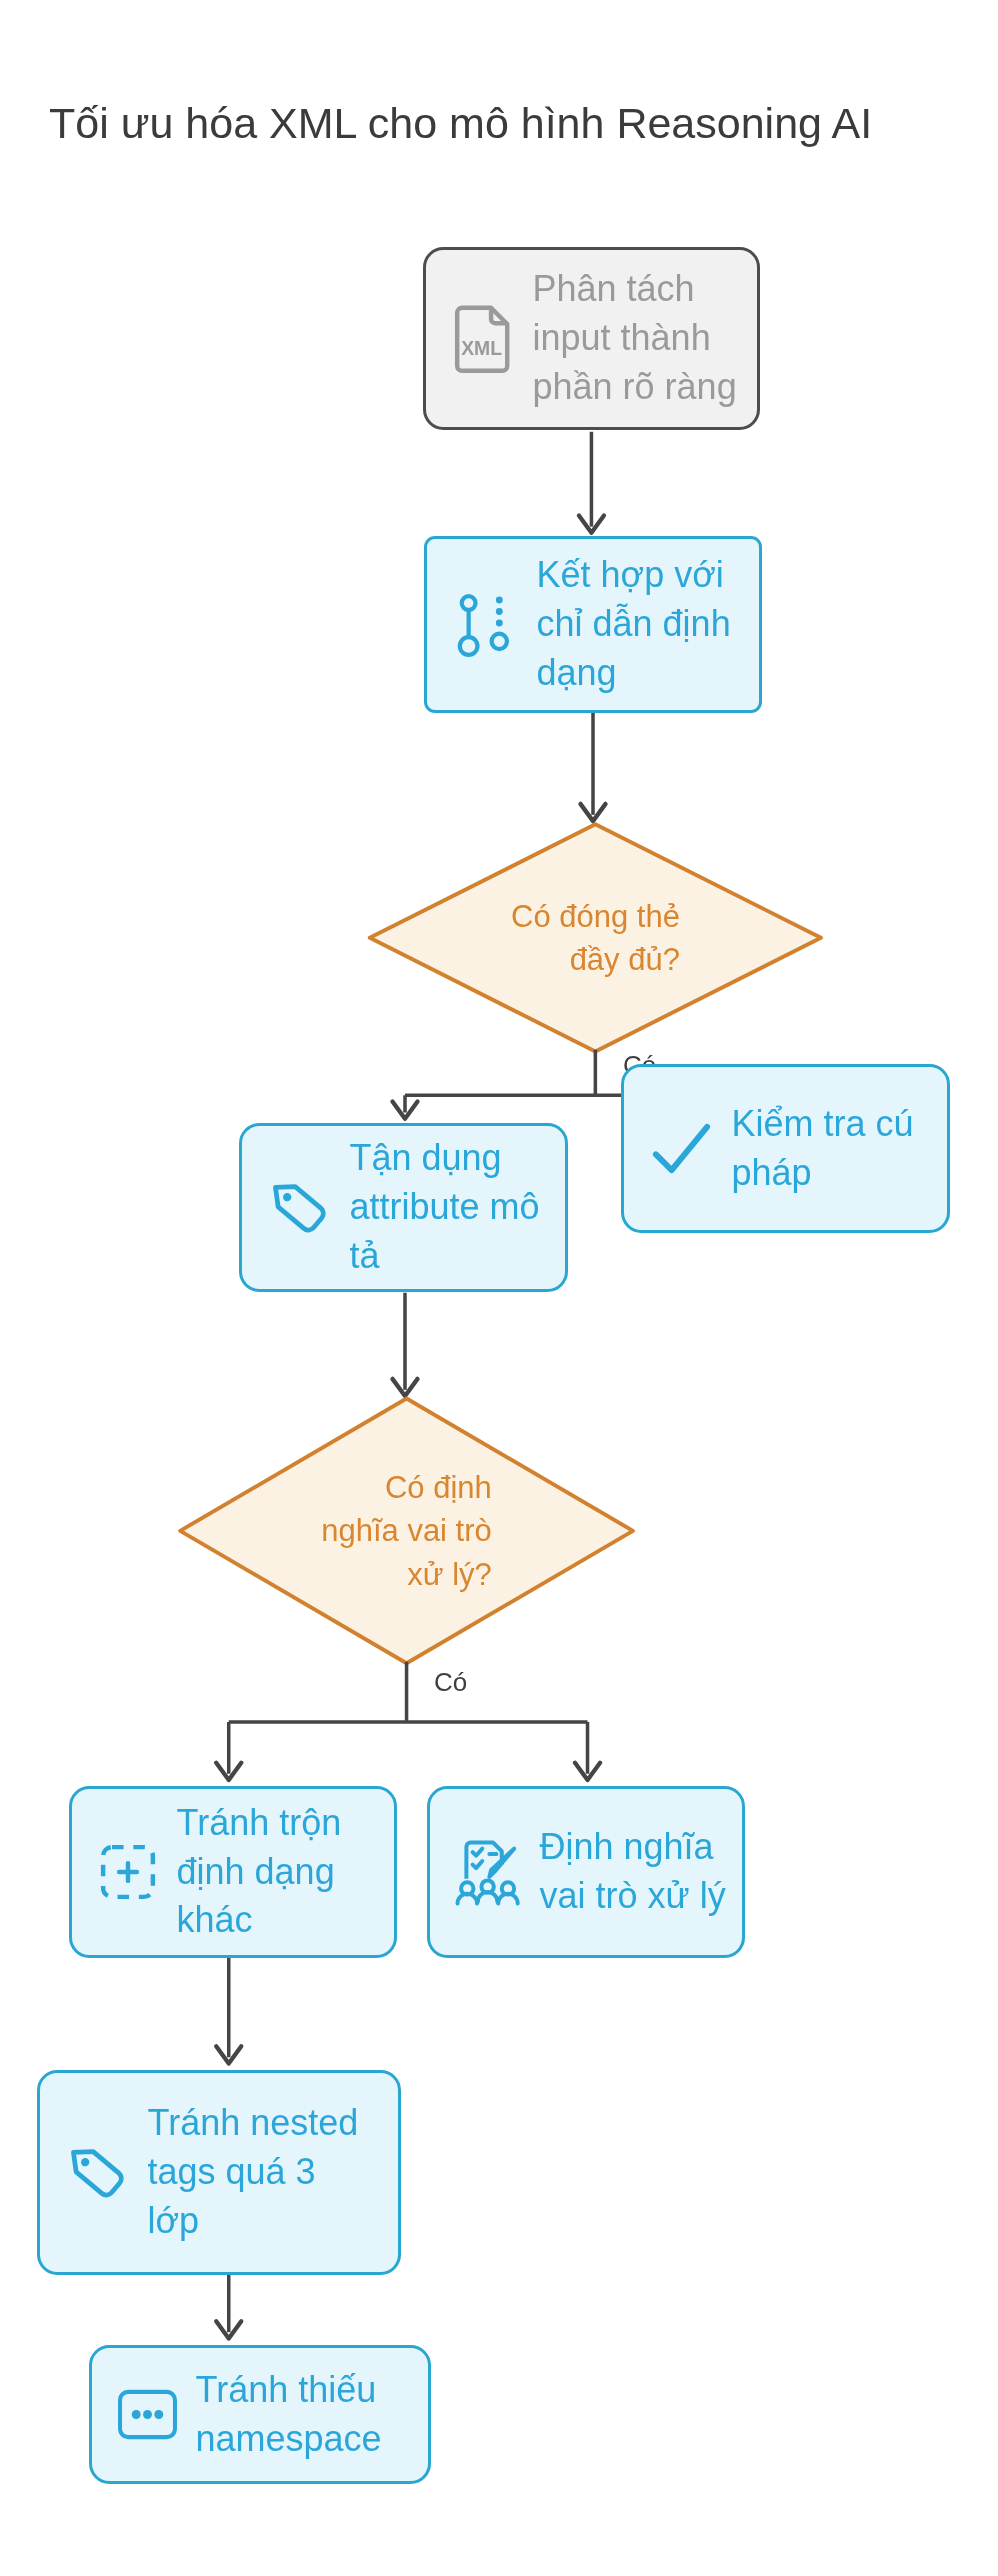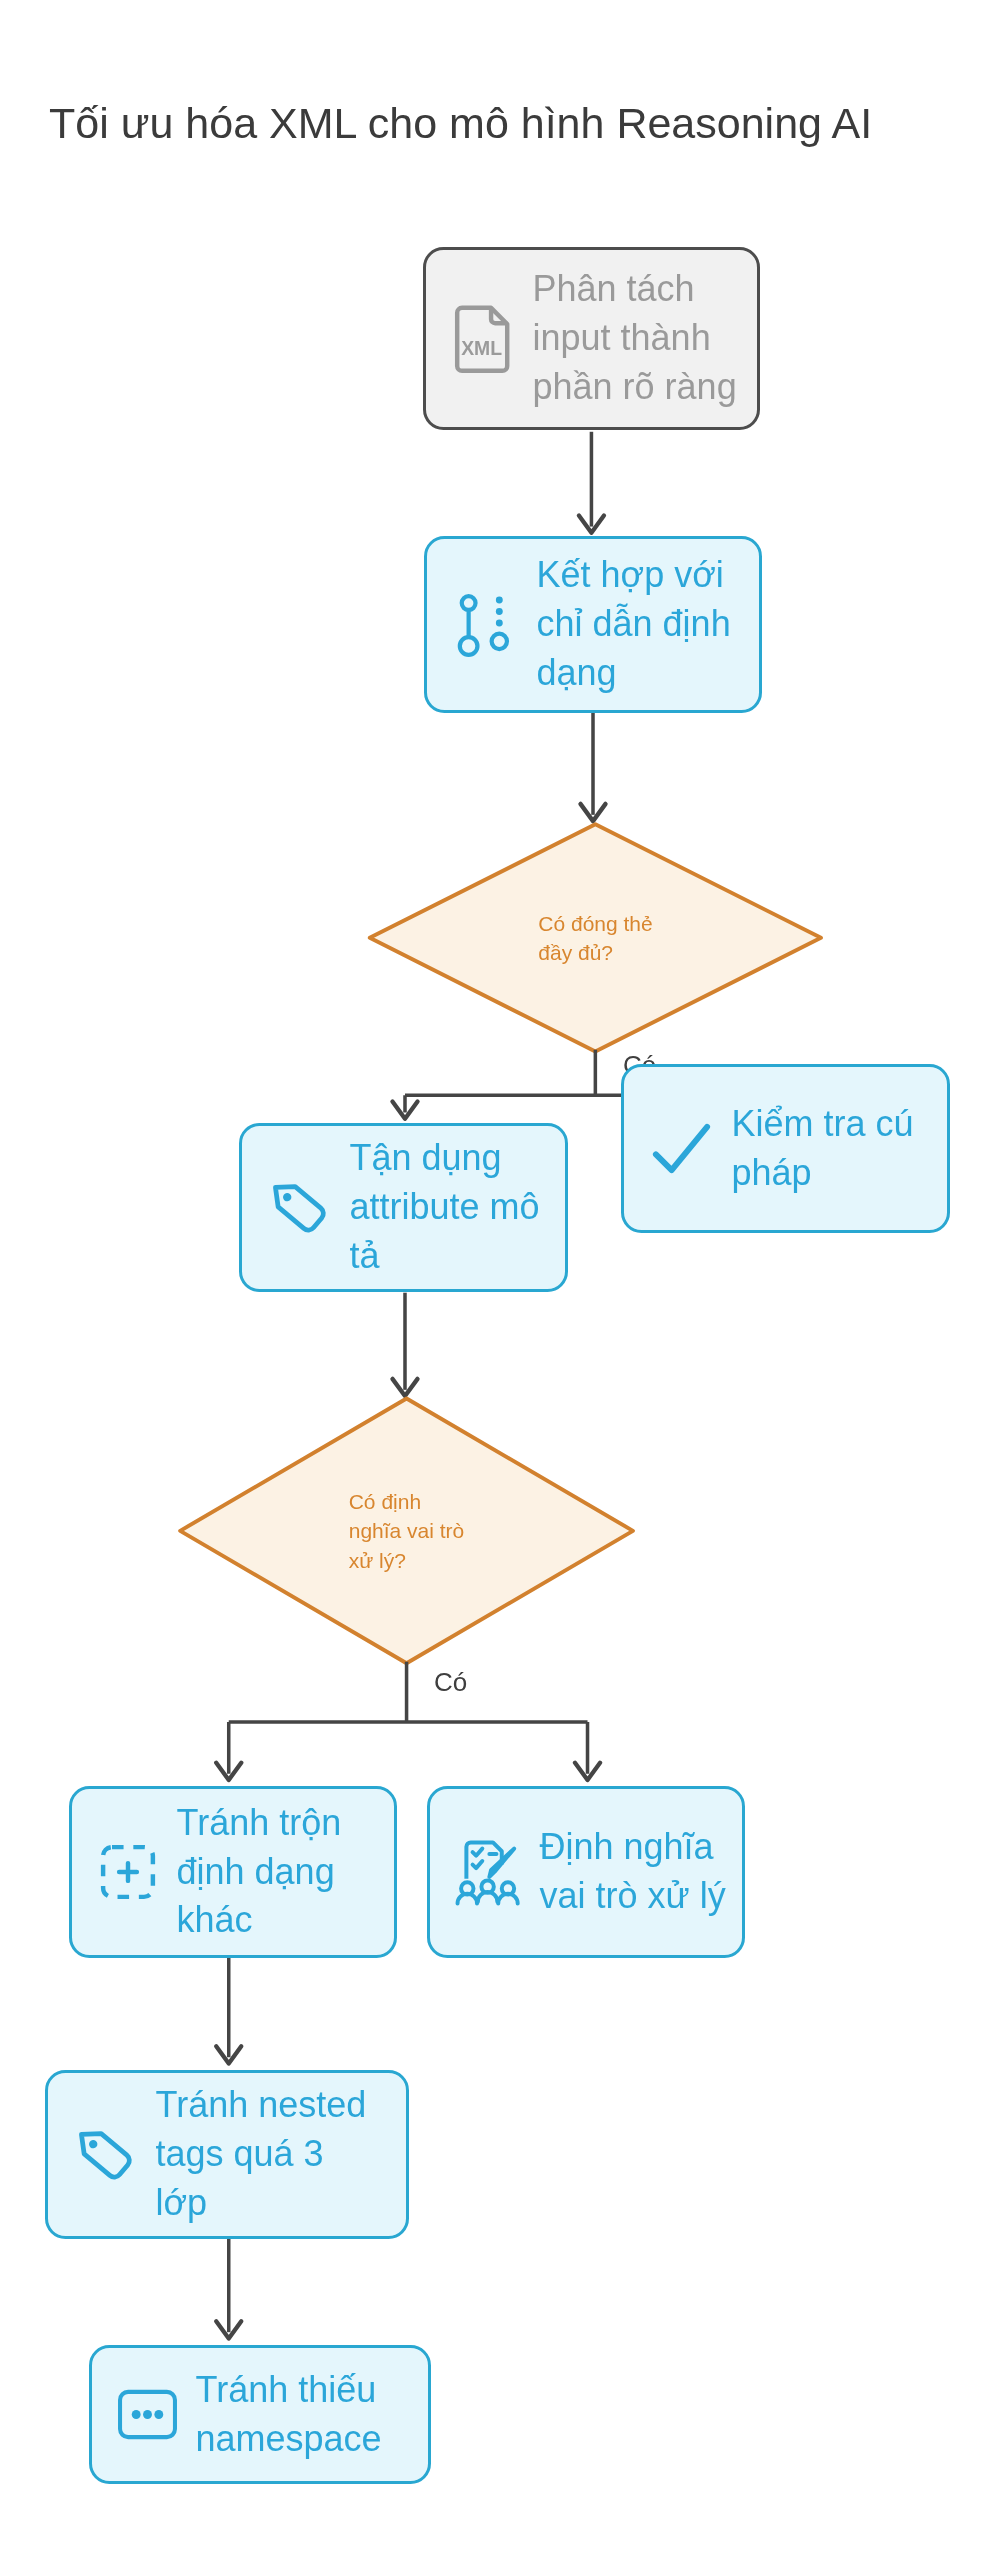--- a/index.html
+++ b/index.html
@@ -30,31 +30,31 @@
     white-space:pre-line;
     font-size:36px;line-height:1.36;
   }
   .node.blue{background:#e4f6fc;border:3.9px solid #29a7d1;color:#2ba6d9;}
   .node.gray{background:#f1f1f1;border:3.9px solid #4d4d4d;color:#9a9a9a;}
   .icon-box{flex:0 0 auto;display:flex;align-items:center;justify-content:center;}
   .icon-box svg{display:block;}
 
   
   .n-a{left:423px;top:247px;width:337px;height:183px;}
-  .n-b{left:424px;top:536px;width:338px;height:177px;}
+  .n-b{left:424px;top:536px;width:338px;height:177px;border-radius:11px;}
   .n-c{left:239px;top:1123px;width:329px;height:169px;}
   .n-d{left:621px;top:1064px;width:329px;height:169px;}
   .n-e{left:69px;top:1786px;width:328px;height:172px;}
   .n-f{left:427px;top:1786px;width:318px;height:172px;}
-  .n-g{left:45px;top:2070px;width:364px;height:169px;}
+  .n-g{left:37px;top:2070px;width:364px;height:205px;}
   .n-h{left:57px;top:2345px;width:342px;height:139px;margin-left:32px;}
 
   .decision-label{
     position:absolute;display:flex;align-items:center;justify-content:center;
-    text-align:left;color:#d8862f;font-size:21px;line-height:1.4;
+    text-align:right;color:#d8862f;font-size:31px;line-height:1.4;
     white-space:pre-line;
   }
   .d1-label{left:439px;top:844px;width:313px;height:188px;}
   .d2-label{left:250px;top:1437px;width:313px;height:188px;}
 
   .edge-label{
     position:absolute;color:#3f3f3f;font-size:26px;
   }
   .yes1{left:623px;top:1050px;}
   .yes2{left:434px;top:1667px;}

